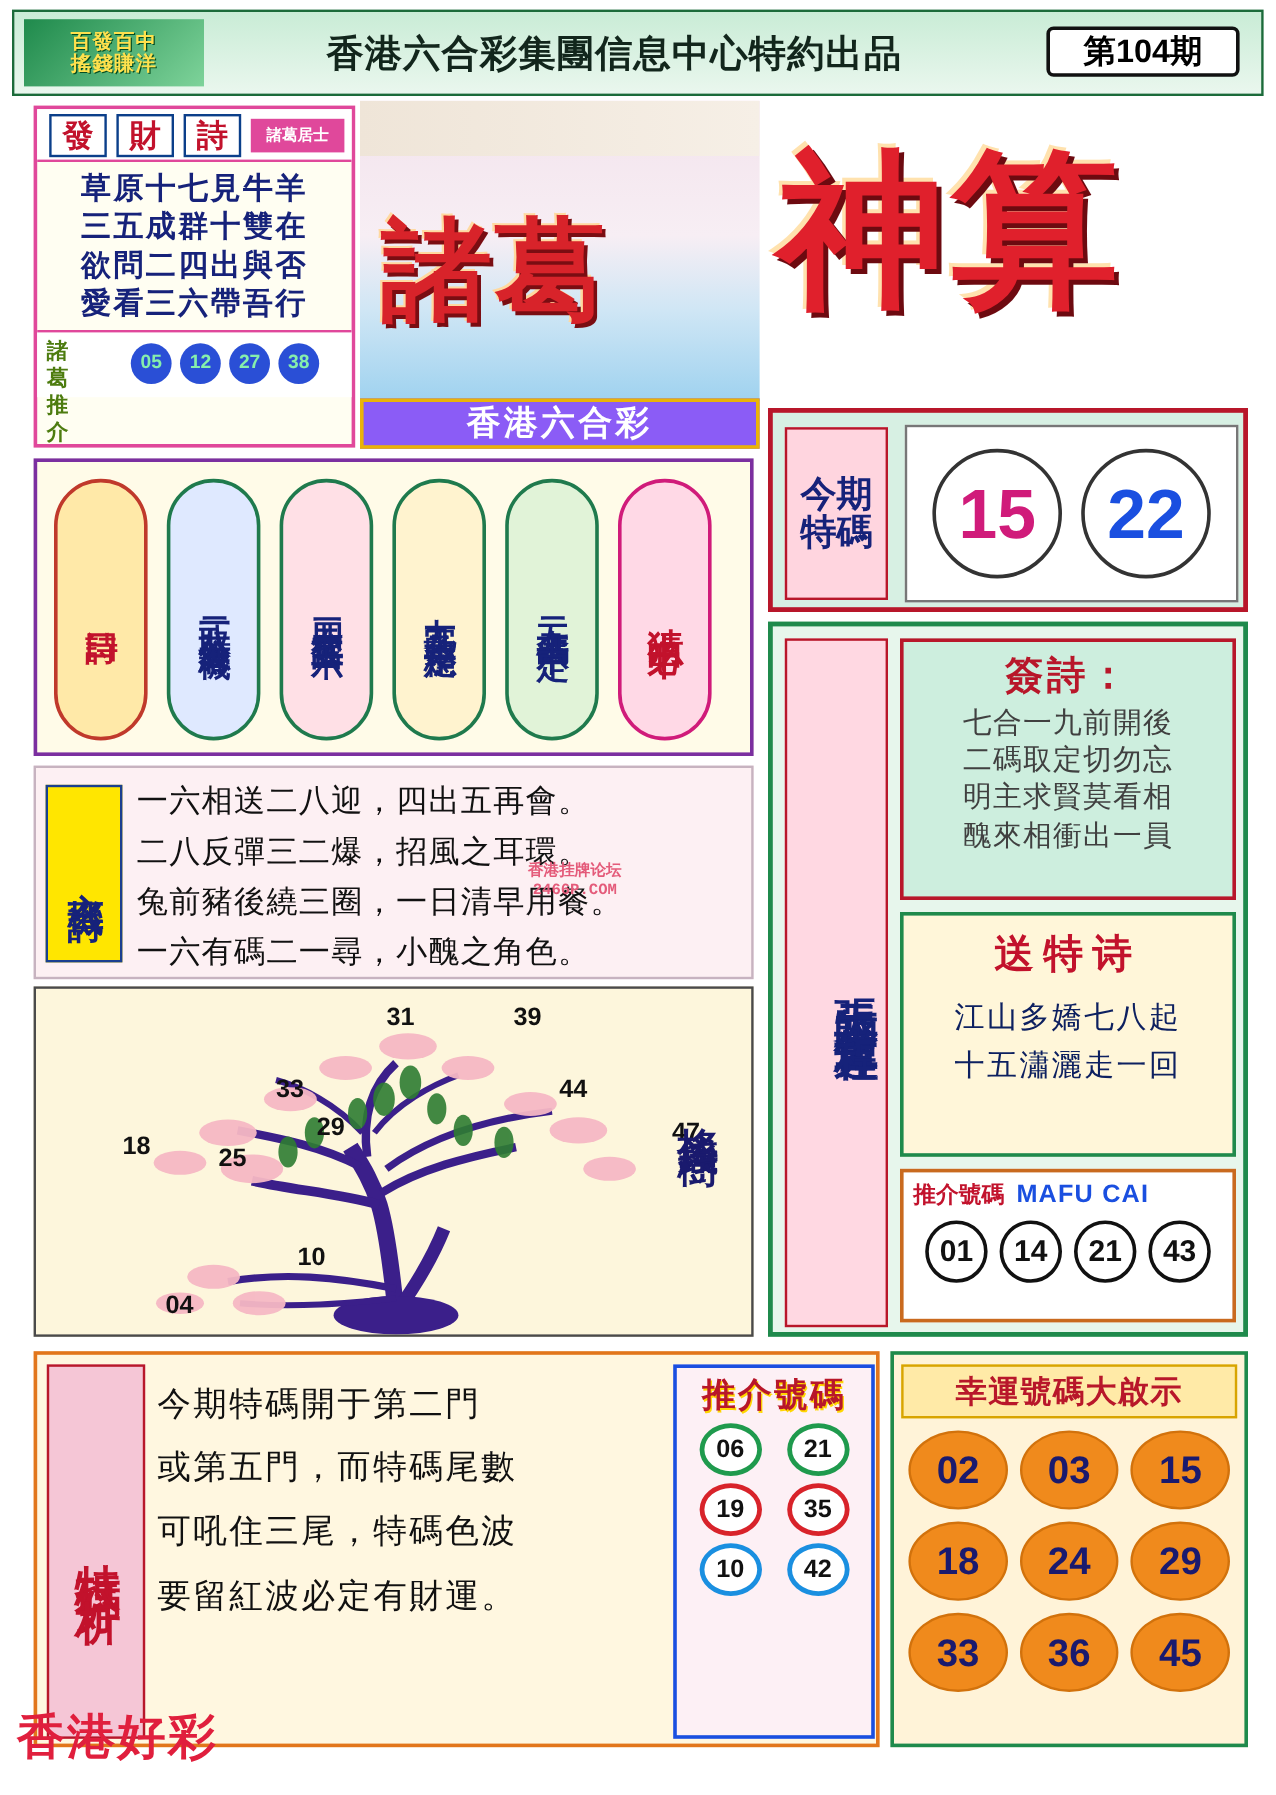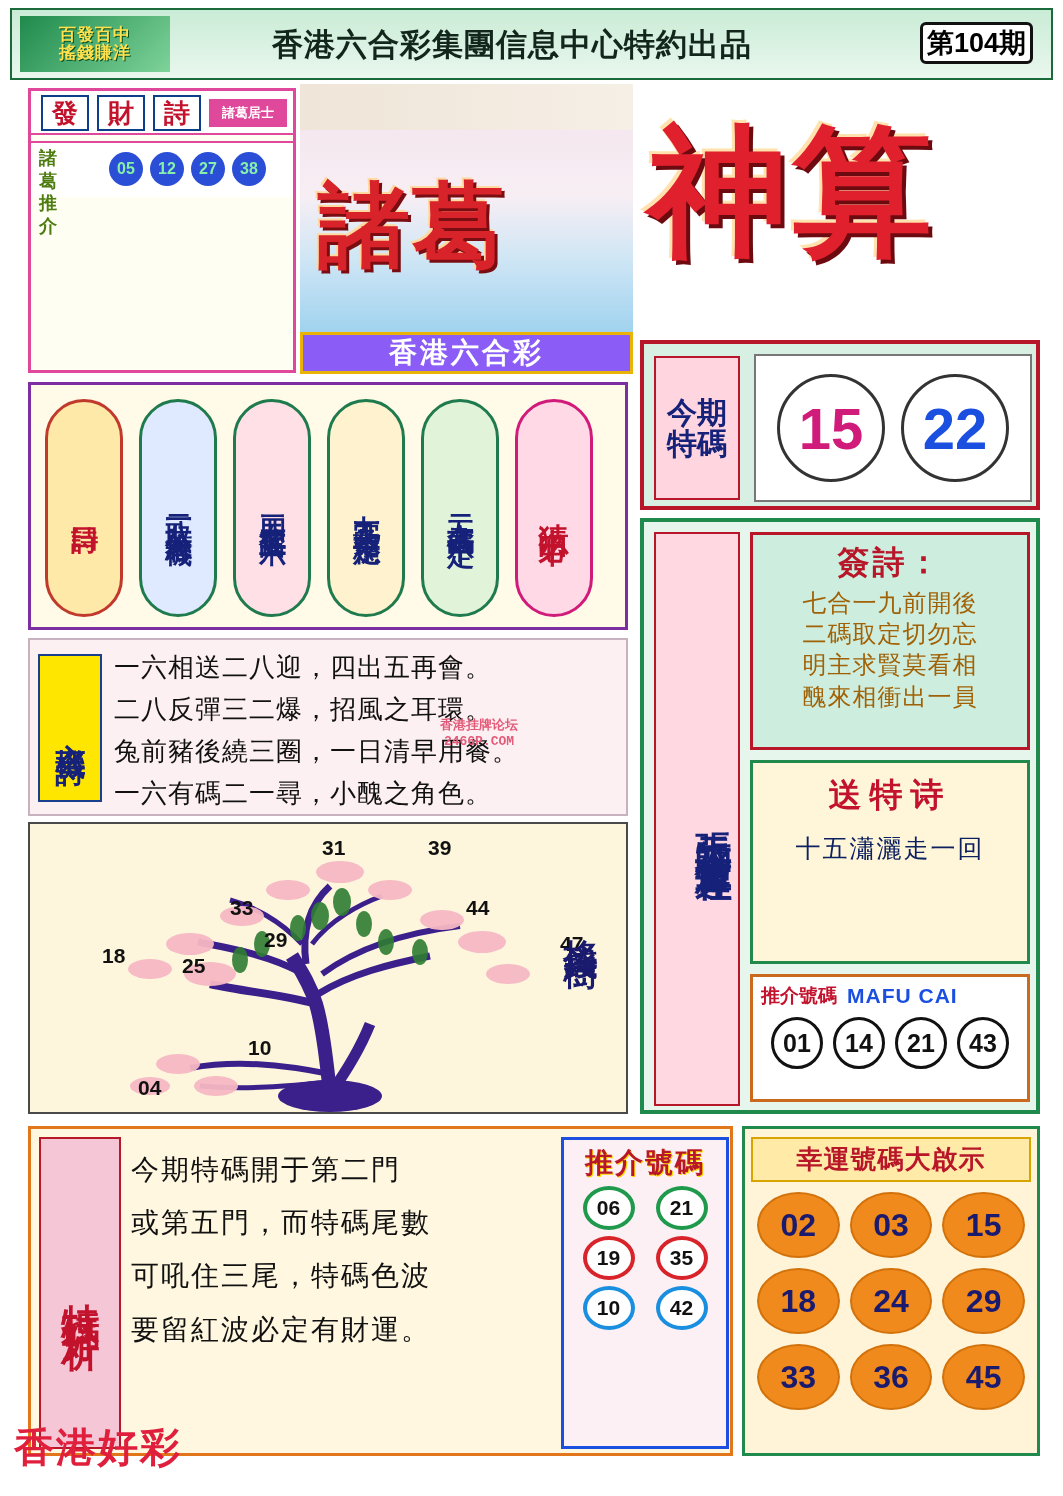--- a/index.html
+++ b/index.html
@@ -24,21 +24,21 @@
     font-size:17px; font-weight:bold; color:#ffe14d;
     line-height:1.05; text-align:center; letter-spacing:1px;
     text-shadow:1px 1px 0 #044d22;
   }
   .header-title {
     position:absolute; left:200px; top:14px; width:600px;
     font-size:31px; font-weight:bold; color:#12261c; letter-spacing:1px;
     text-align:center; white-space:nowrap;
   }
   .issue-badge {
-    position:absolute; right:18px; top:12px; height:42px; padding:0 4px;
+    position:absolute; right:18px; top:12px; height:42px; padding:0 28px;
     border:3px solid #111; border-radius:6px; background:#ffffff;
     display:flex; align-items:center; justify-content:center;
     font-size:27px; font-weight:bold; color:#000;
   }
 
   
   .poem-card {
     position:absolute; left:28px; top:88px; width:268px; height:285px;
     background:#fffef2; border:3px solid #e0489b;
   }
@@ -190,21 +190,21 @@
     display:flex; align-items:flex-start; justify-content:center; padding-top:8px;
   }
   .qianshi {
     position:absolute; left:106px; top:10px; width:280px; height:218px;
     background:#cdeede; border:3px solid #b8172a;
   }
   .qianshi h4 {
     margin:6px 0 2px; font-size:32px; color:#b8172a; text-align:center; letter-spacing:3px;
   }
   .qianshi div.l {
-    font-size:24px; color:#a16207; text-align:center; line-height:1.3; letter-spacing:1px;
+    font-size:24px; color:#404040; text-align:center; line-height:1.3; letter-spacing:1px;
   }
   .songte {
     position:absolute; left:106px; top:238px; width:280px; height:204px;
     background:#fff6d9; border:3px solid #1f8a4c;
   }
   .songte h4 {
     margin:10px 0 10px; font-size:33px; color:#c2122c; text-align:center; letter-spacing:8px;
   }
   .songte div.l {
     font-size:25px; color:#0d2060; text-align:center; line-height:1.6; letter-spacing:2px;
@@ -297,20 +297,26 @@
     <div class="header-title">香港六合彩集團信息中心特約出品</div>
     <div class="issue-badge">第104期</div>
   </div>
 
   <div class="poem-card">
     <div class="poem-head">
       <div class="ch c1">發</div>
       <div class="ch c2">財</div>
       <div class="ch c3">詩</div>
       <div class="author">諸葛居士</div>
+    </div>
+    <div class="poem-lines">
+      <div>草原十七見牛羊</div>
+      <div>三五成群十雙在</div>
+      <div>欲問二四出與否</div>
+      <div>愛看三六帶吾行</div>
     </div>
     <div class="poem-foot">
       <div class="lbl" style="white-space:pre-line">諸　葛
 推　介</div>
       <div class="nums">
         <span>05</span>
         <span>12</span>
         <span>27</span>
         <span>38</span>
       </div>
@@ -413,20 +419,21 @@
     <div class="qianshi">
       <h4>簽詩：</h4>
       <div class="l">七合一九前開後</div>
       <div class="l">二碼取定切勿忘</div>
       <div class="l">明主求賢莫看相</div>
       <div class="l">醜來相衝出一員</div>
     </div>
 
     <div class="songte">
       <h4>送特诗</h4>
+      <div class="l">江山多嬌七八起</div>
       <div class="l">十五瀟灑走一回</div>
     </div>
 
     <div class="tuijie">
       <div class="tuijie-head">
         <span class="t1">推介號碼</span>
         <span class="t2">MAFU CAI</span>
       </div>
       <div class="tuijie-nums">
         <span>01</span>

